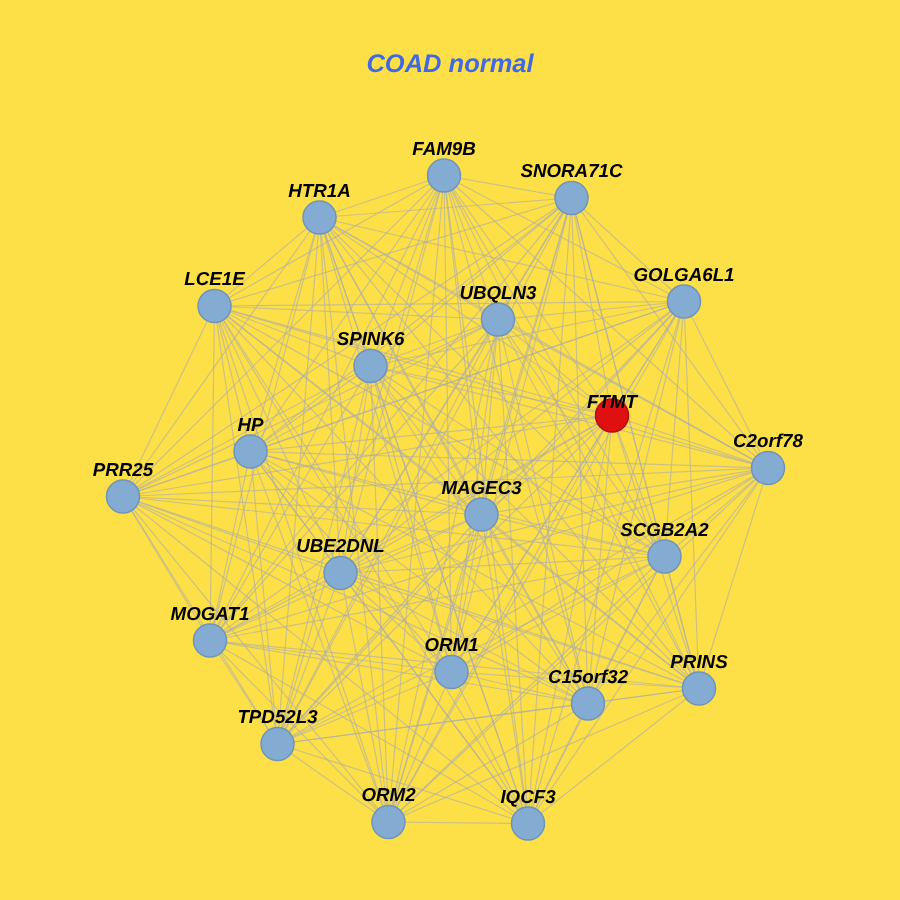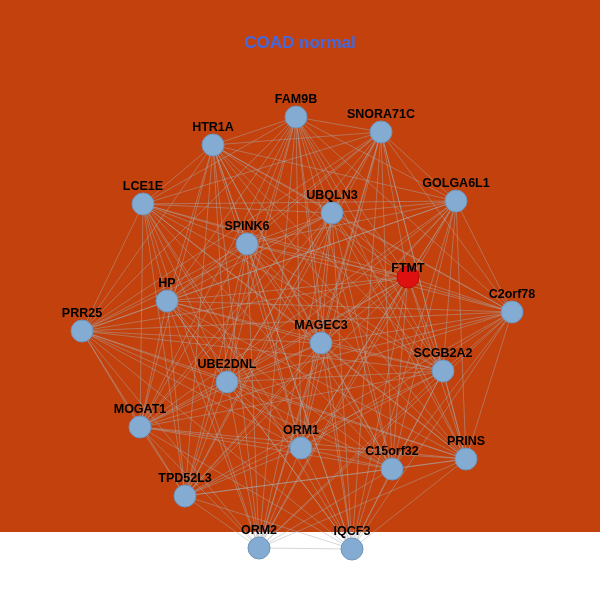--- a/index.html
+++ b/index.html
@@ -6,22 +6,23 @@
     margin: 0;
     padding: 0;
     width: 600px;
     height: 600px;
     background: #ffffff;
     overflow: hidden;
   }
   .figure {
     position: relative;
     width: 600px;
-    height: 532px;
-    background: #c2410c;
+    height: 600px;
+    background: #fde047;
+    font-style: italic;
   }
   svg { display: block; }
   .figure-title {
     font-family: "Liberation Sans", sans-serif;
     font-weight: 700;
     font-size: 17px;
   }
   .node-label {
     font-family: "Liberation Sans", sans-serif;
     font-weight: 700;

